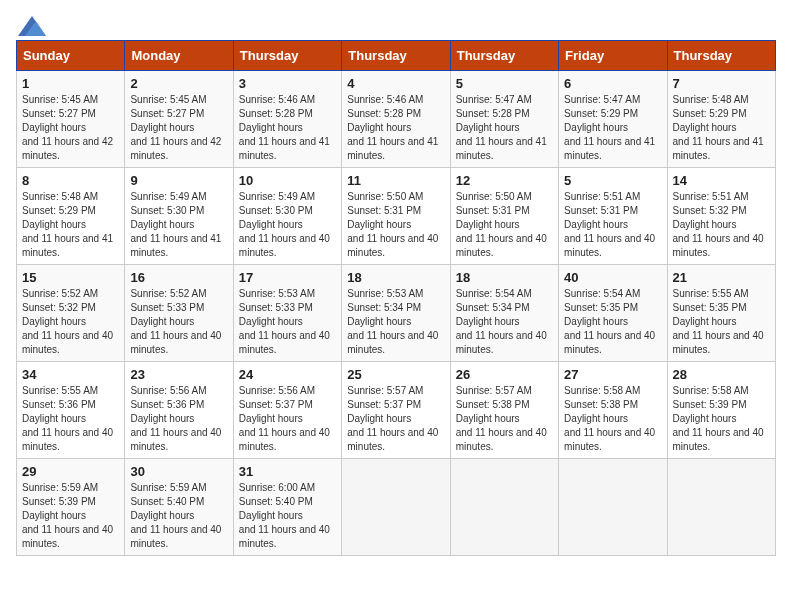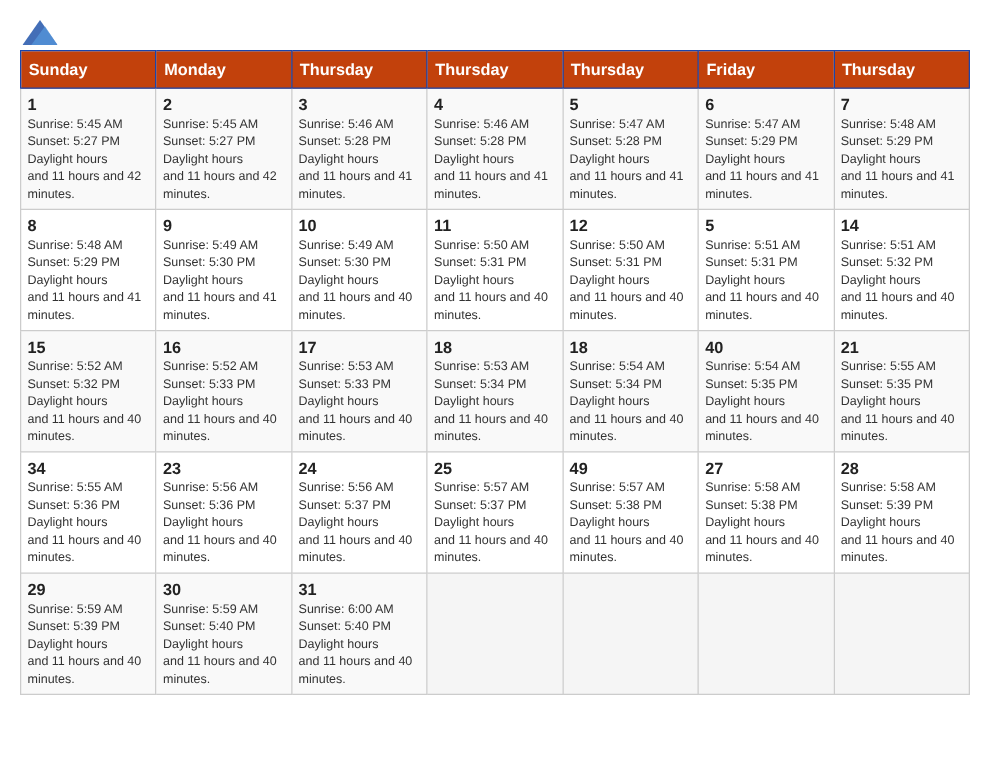--- a/index.html
+++ b/index.html
@@ -153,21 +153,21 @@
         <td><span class="day-number">18</span><span class="day-content">Sunrise: 5:53 AM<br>Sunset: 5:34 PM<br>Daylight hours<br>and 11 hours and 40 minutes.</span></td>
         <td><span class="day-number">18</span><span class="day-content">Sunrise: 5:54 AM<br>Sunset: 5:34 PM<br>Daylight hours<br>and 11 hours and 40 minutes.</span></td>
         <td><span class="day-number">40</span><span class="day-content">Sunrise: 5:54 AM<br>Sunset: 5:35 PM<br>Daylight hours<br>and 11 hours and 40 minutes.</span></td>
         <td><span class="day-number">21</span><span class="day-content">Sunrise: 5:55 AM<br>Sunset: 5:35 PM<br>Daylight hours<br>and 11 hours and 40 minutes.</span></td>
       </tr>
       <tr>
         <td><span class="day-number">34</span><span class="day-content">Sunrise: 5:55 AM<br>Sunset: 5:36 PM<br>Daylight hours<br>and 11 hours and 40 minutes.</span></td>
         <td><span class="day-number">23</span><span class="day-content">Sunrise: 5:56 AM<br>Sunset: 5:36 PM<br>Daylight hours<br>and 11 hours and 40 minutes.</span></td>
         <td><span class="day-number">24</span><span class="day-content">Sunrise: 5:56 AM<br>Sunset: 5:37 PM<br>Daylight hours<br>and 11 hours and 40 minutes.</span></td>
         <td><span class="day-number">25</span><span class="day-content">Sunrise: 5:57 AM<br>Sunset: 5:37 PM<br>Daylight hours<br>and 11 hours and 40 minutes.</span></td>
-        <td><span class="day-number">49</span><span class="day-content">Sunrise: 5:57 AM<br>Sunset: 5:38 PM<br>Daylight hours<br>and 11 hours and 40 minutes.</span></td>
+        <td><span class="day-number">26</span><span class="day-content">Sunrise: 5:57 AM<br>Sunset: 5:38 PM<br>Daylight hours<br>and 11 hours and 40 minutes.</span></td>
         <td><span class="day-number">27</span><span class="day-content">Sunrise: 5:58 AM<br>Sunset: 5:38 PM<br>Daylight hours<br>and 11 hours and 40 minutes.</span></td>
         <td><span class="day-number">28</span><span class="day-content">Sunrise: 5:58 AM<br>Sunset: 5:39 PM<br>Daylight hours<br>and 11 hours and 40 minutes.</span></td>
       </tr>
       <tr>
         <td><span class="day-number">29</span><span class="day-content">Sunrise: 5:59 AM<br>Sunset: 5:39 PM<br>Daylight hours<br>and 11 hours and 40 minutes.</span></td>
         <td><span class="day-number">30</span><span class="day-content">Sunrise: 5:59 AM<br>Sunset: 5:40 PM<br>Daylight hours<br>and 11 hours and 40 minutes.</span></td>
         <td><span class="day-number">31</span><span class="day-content">Sunrise: 6:00 AM<br>Sunset: 5:40 PM<br>Daylight hours<br>and 11 hours and 40 minutes.</span></td>
         <td class="empty"></td>
         <td class="empty"></td>
         <td class="empty"></td>

